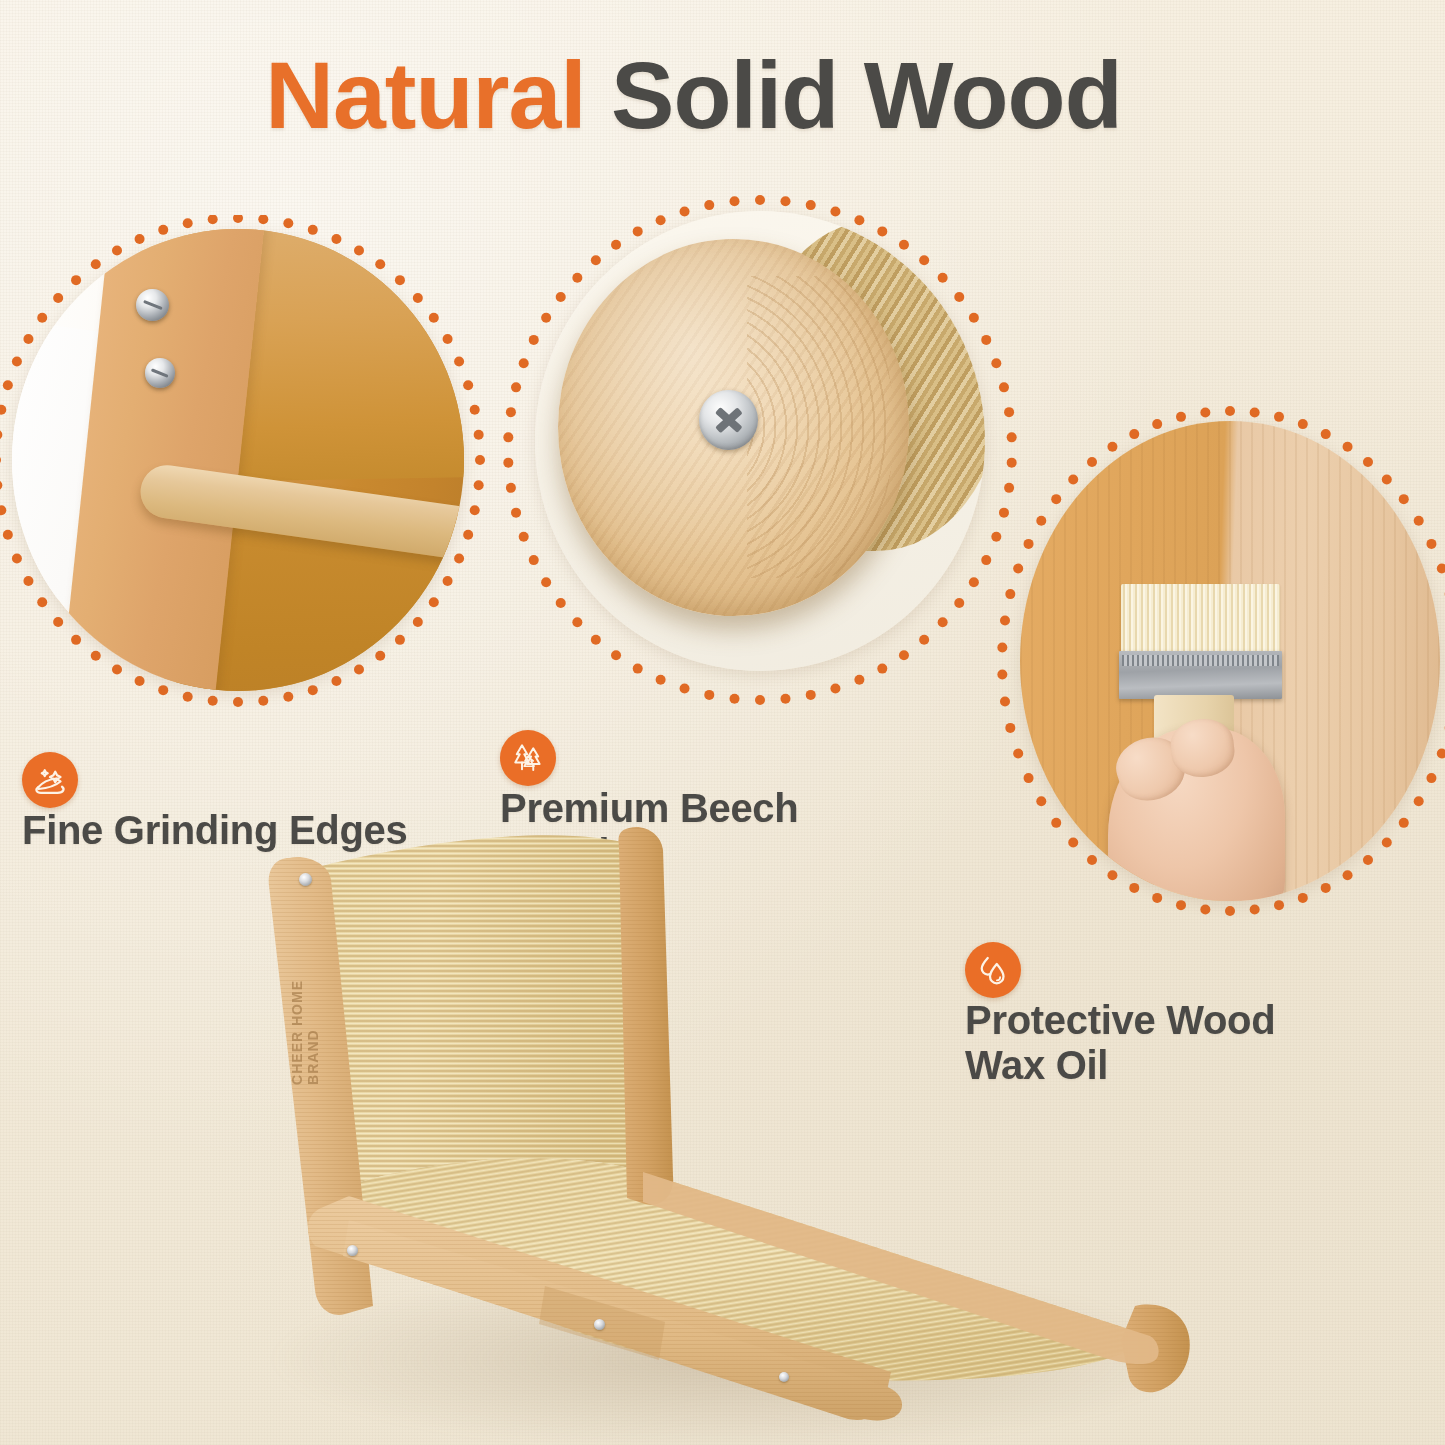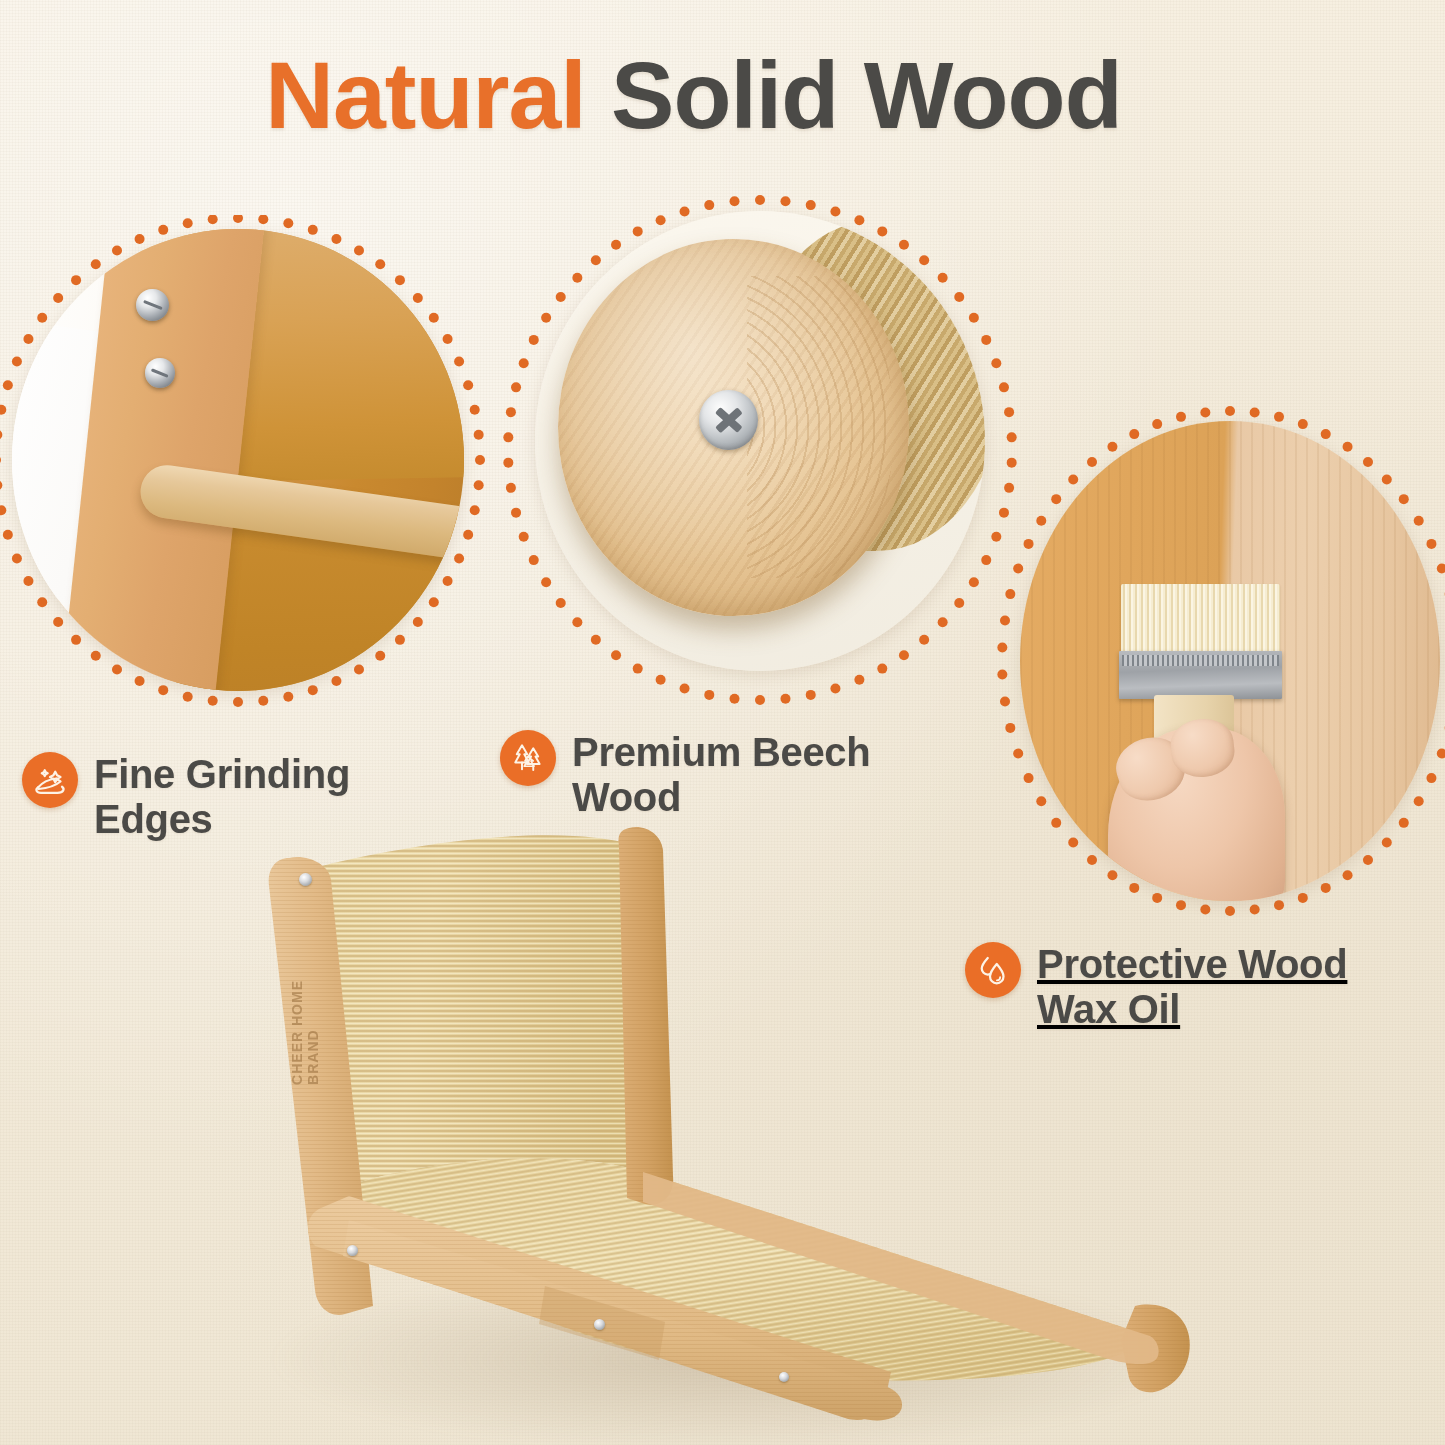--- a/index.html
+++ b/index.html
@@ -194,21 +194,21 @@
     box-shadow:0 3px 10px rgba(110,70,40,.25);
   }
   .p3-finger {
     position:absolute;
     border-radius:50%/42%;
     background: radial-gradient(ellipse at 36% 26%, #f7dcc7 0%, #efcaae 55%, #dfb08d 100%);
     box-shadow: inset -2px -2px 5px rgba(170,120,85,.30);
   }
 
   
-  .feature { position:absolute; display:flex; align-items:flex-start; gap:16px; }
+  .feature { position:absolute; display:flex; align-items:flex-start; gap:0;flex-direction:column; }
   .f-icon {
     flex:0 0 auto;
     width:56px; height:56px; border-radius:50%;
     background:#ea6e27;
     display:flex; align-items:center; justify-content:center;
     box-shadow:0 2px 5px rgba(150,80,25,.25);
   }
   .f-label {
     color:#4b4a47;
     font-size:40px;
@@ -504,21 +504,21 @@
         <path d="M16 30 v9"></path>
         <path d="M31 11 L24.5 22 h3.6 L22.5 32 h17 L34 22 h3.6 Z"></path>
         <path d="M31 32 v8"></path>
         <path d="M23.5 22 L20 28 h3 L19 35 h13 L28 28 h3 Z" stroke-width="2.2"></path>
       </svg>
     </div>
     <div class="f-label">Premium Beech
 Wood</div>
   </div>
 
-  <div class="feature" style="left:965px; top:942px; width:470px;text-decoration:underline;">
+  <div class="feature" style="left:965px; top:942px; width:470px;">
     <div class="f-icon">
       <svg width="36" height="36" viewBox="0 0 48 48" fill="none" stroke="#fdf3e6" stroke-width="3" stroke-linecap="round" stroke-linejoin="round">
         <path d="M17 8 C17 8, 9 17, 9 22 C9 26.4, 12.6 30, 17 30 C18.2 30, 19.4 29.7, 20.4 29.2"></path>
         <path d="M29 16 C29 16, 20 26.5, 20 32.5 C20 37.7, 24 41.8, 29 41.8 C34 41.8, 38 37.7, 38 32.5 C38 26.5, 29 16, 29 16 Z"></path>
         <path d="M33.5 33.5 C33.5 36, 31.6 37.8, 29.2 37.8" stroke-width="2.4"></path>
       </svg>
     </div>
     <div class="f-label">Protective Wood
 Wax Oil</div>
   </div>

